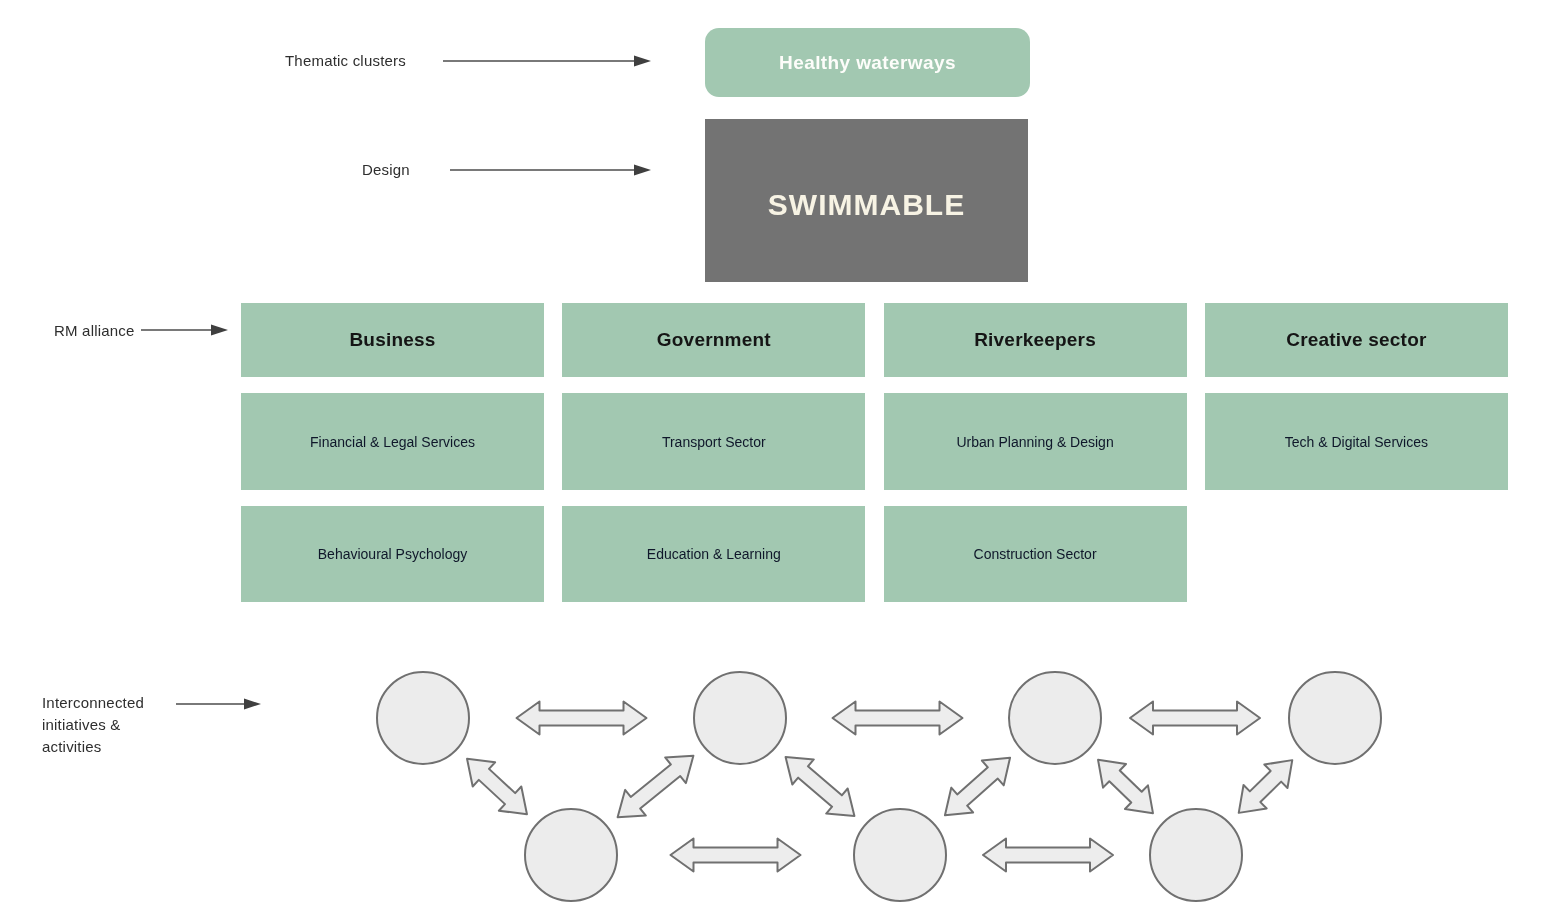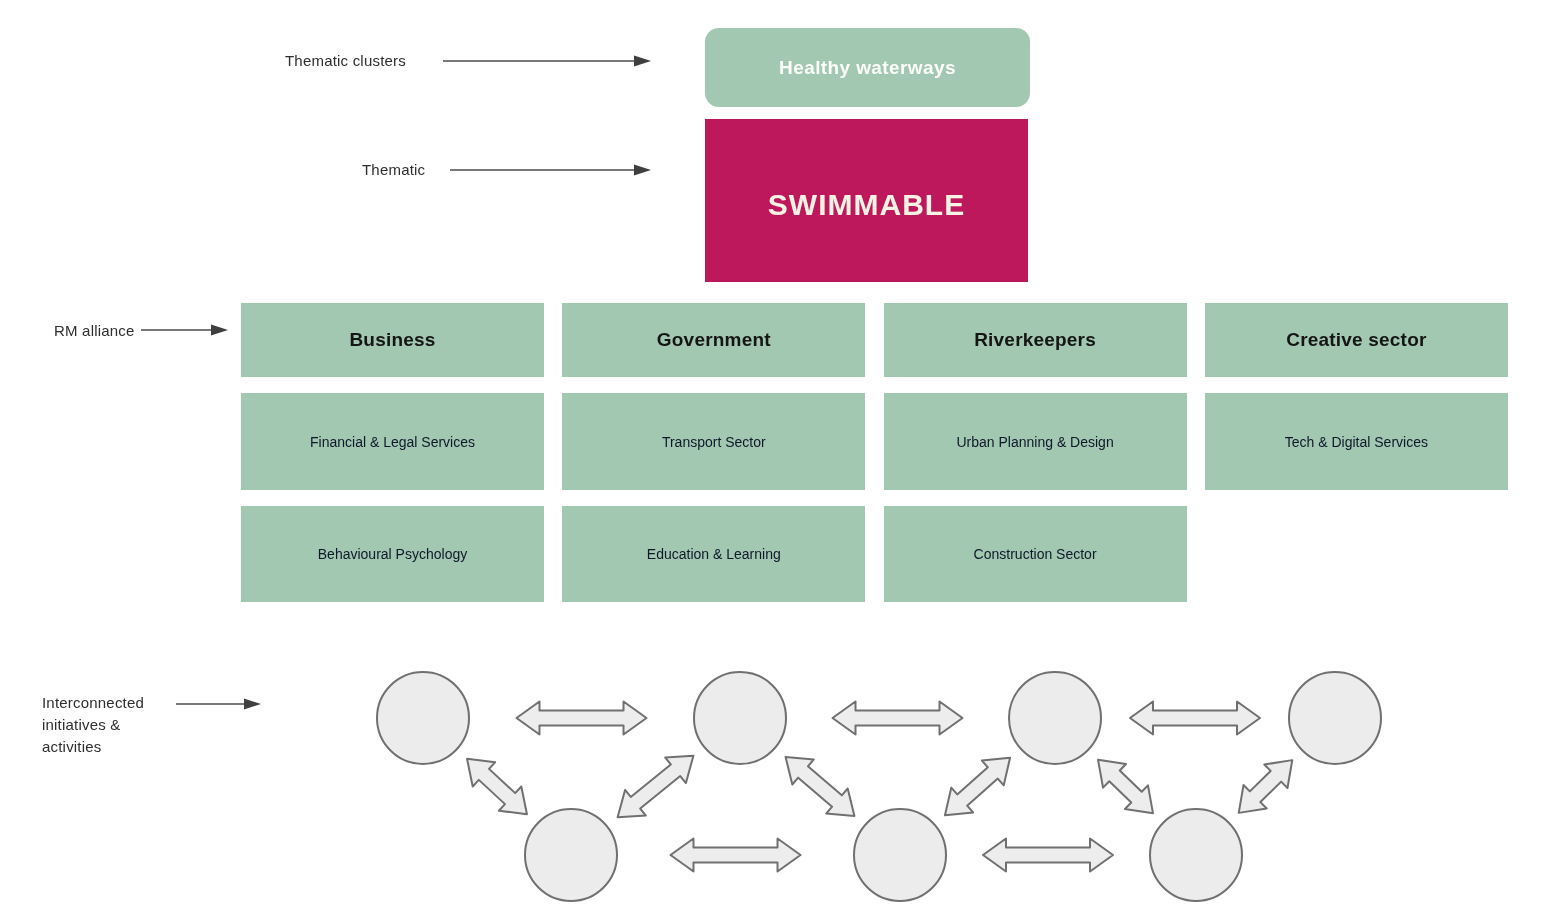--- a/index.html
+++ b/index.html
@@ -12,29 +12,29 @@
 
   .annot{
     position:absolute;color:#2e2e2e;font-size:15px;line-height:22px;
     white-space:pre-line;letter-spacing:.2px;
   }
   .pointer{position:absolute;overflow:visible;}
   .pointer line{stroke:#4d4d4d;stroke-width:1.6;}
   .pointer polygon{fill:#3f3f3f;}
 
   .pill{
-    position:absolute;left:705px;top:28px;width:325px;height:79px;
+    position:absolute;left:705px;top:28px;width:325px;height:69px;
     background:#a2c8b1;border-radius:14px;
     display:flex;align-items:center;justify-content:center;
     color:#fdfdfa;font-weight:bold;font-size:19px;letter-spacing:.4px;
   }
 
   .project-box{
     position:absolute;left:705px;top:119px;width:323px;height:163px;
-    background:#be185d;display:flex;flex-direction:column;
+    background:#737373;display:flex;flex-direction:column;
     align-items:center;justify-content:center;padding-top:8px;box-sizing:border-box;
     color:#f7f3e4;
   }
   .logo-line1{font-weight:bold;font-size:30px;letter-spacing:1px;line-height:32px;}
   .logo-line2{font-weight:normal;font-size:30px;letter-spacing:2.5px;line-height:33px;}
 
   .grid{
     position:absolute;left:241px;top:303px;
     display:grid;grid-template-columns:repeat(4,303px);
     grid-template-rows:74px 97px 96px;
@@ -54,21 +54,21 @@
 <body>
 
 <div id="canvas">
 
   <div class="annot" style="left:285px;top:50px;">Thematic clusters</div>
   <svg class="pointer" style="left:443px;top:55px;" width="208" height="12">
     <line x1="0" y1="6" x2="192" y2="6"></line>
     <polygon points="191,0.5 208,6 191,11.5"></polygon>
   </svg>
 
-  <div class="annot" style="left:362px;top:159px;">Thematic</div>
+  <div class="annot" style="left:362px;top:159px;">Design</div>
   <svg class="pointer" style="left:450px;top:164px;" width="201" height="12">
     <line x1="0" y1="6" x2="185" y2="6"></line>
     <polygon points="184,0.5 201,6 184,11.5"></polygon>
   </svg>
 
   <div class="annot" style="left:42px;top:320px;margin-left:12px;">RM alliance</div>
   <svg class="pointer" style="left:141px;top:324px;" width="87" height="12">
     <line x1="0" y1="6" x2="71" y2="6"></line>
     <polygon points="70,0.5 87,6 70,11.5"></polygon>
   </svg>

